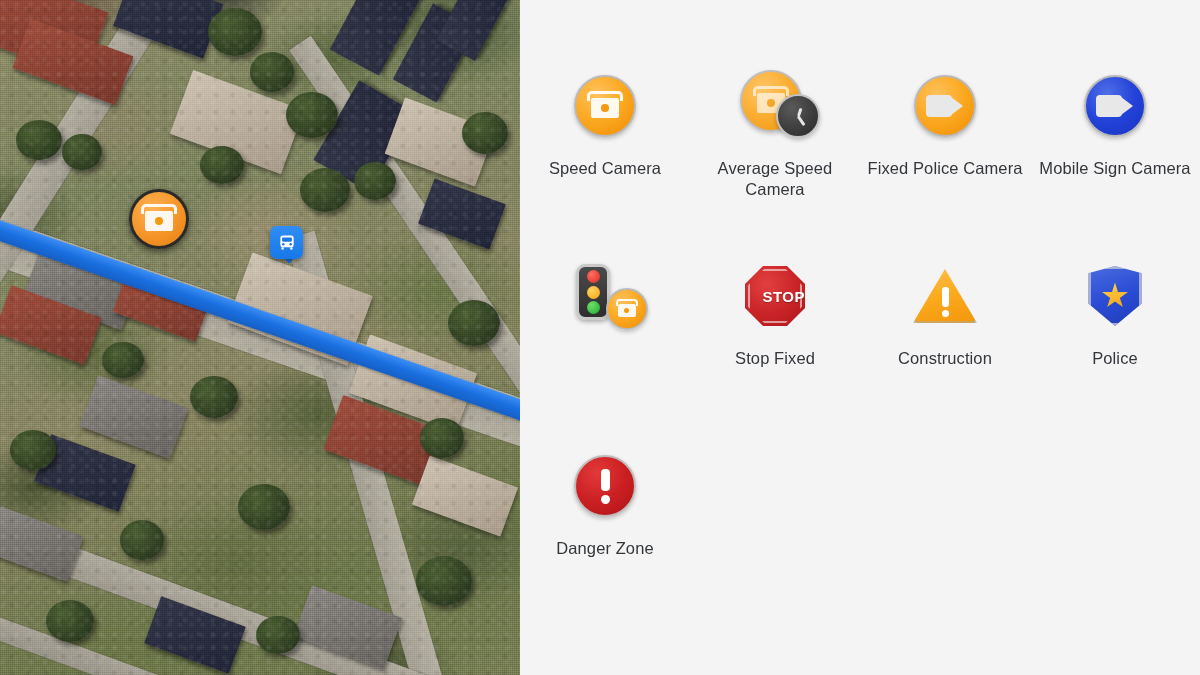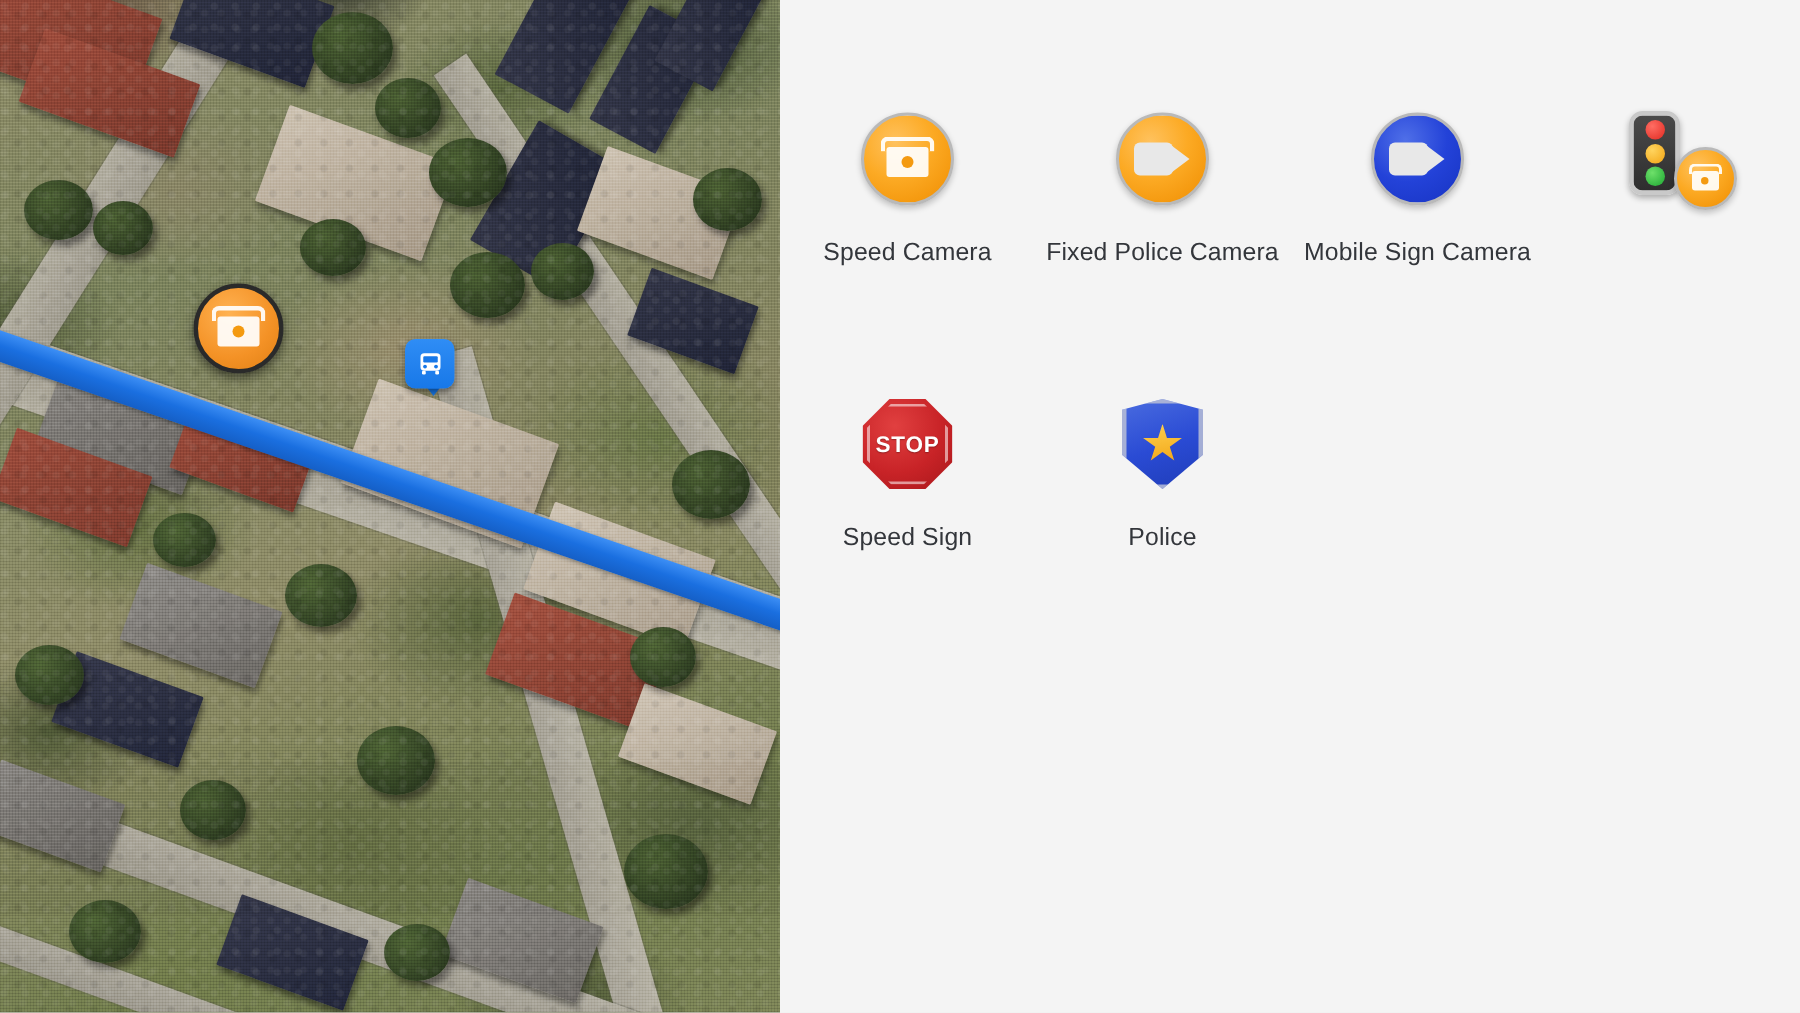--- a/index.html
+++ b/index.html
@@ -293,21 +293,21 @@
   .tl .bulb { width: 13px; height: 13px; border-radius: 50%; }
   .tl .b-red   { background: radial-gradient(circle at 35% 32%, #ff6d63, #e02a21); }
   .tl .b-amber { background: radial-gradient(circle at 35% 32%, #ffd45e, #f2a413); }
   .tl .b-green { background: radial-gradient(circle at 35% 32%, #6ee06a, #1da832); }
 
   
   .stop-sign {
     width: 60px; height: 60px;
     background: radial-gradient(circle at 36% 30%, #e14040 0%, #c82327 55%, #a8171b 100%);
     clip-path: polygon(30% 0, 70% 0, 100% 30%, 100% 70%, 70% 100%, 30% 100%, 0 70%, 0 30%);
-    display: flex; align-items: center; justify-content: center;
+    display: flex; align-items: center; justify-content: flex-end;
     position: relative;
     filter: drop-shadow(0 2px 3px rgba(0,0,0,.3));
   }
   .stop-sign .ring {
     position: absolute; inset: 3px;
     clip-path: polygon(30% 0, 70% 0, 100% 30%, 100% 70%, 70% 100%, 30% 100%, 0 70%, 0 30%);
     border: 0; background: transparent;
     box-shadow: inset 0 0 0 2px rgba(255,255,255,.55);
   }
   .stop-sign .txt {
@@ -482,20 +482,40 @@
             <div class="cam-glyph">
                 <div class="hood"></div>
                 <div class="body"></div>
                 <div class="lens"></div>
               </div>
           </div>
         </div>
         <div class="legend-label">Speed Camera</div>
       </div>
 
+      <div class="legend-item">
+        <div class="icon-box">
+          <div class="combo">
+            <div class="circ circ-orange a" style="left:8px; top:2px; opacity:.92;">
+              <div class="cam-glyph" style="opacity:.7">
+                  <div class="hood"></div>
+                  <div class="body"></div>
+                  <div class="lens"></div>
+                </div>
+            </div>
+            <div class="circ circ-dark b" style="left:44px; top:26px;">
+              <div class="clock-face">
+                  <span class="hand-h"></span>
+                  <span class="hand-m"></span>
+                </div>
+            </div>
+          </div>
+        </div>
+        <div class="legend-label">Average Speed Camera</div>
+      </div>
 
       <div class="legend-item">
         <div class="icon-box">
           <div class="circ circ-orange">
             <div class="vid-glyph">
                 <div class="vbody"></div>
                 <div class="vlens"></div>
               </div>
           </div>
         </div>
@@ -534,33 +554,56 @@
       </div>
 
 
       <div class="legend-item">
         <div class="icon-box">
           <div class="stop-sign">
             <div class="ring"></div>
             <span class="txt">STOP</span>
           </div>
         </div>
-        <div class="legend-label">Speed Sign</div>
-      </div>
-
-
+        <div class="legend-label">Stop Fixed</div>
+      </div>
+
+
+      <div class="legend-item r3">
+        <div class="icon-box">
+          <div class="tri-warn">
+            <div class="edge"></div>
+            <div class="bang">
+                <div class="stem"></div>
+                <div class="dot"></div>
+              </div>
+          </div>
+        </div>
+        <div class="legend-label">Construction</div>
+      </div>
 
       <div class="legend-item r3">
         <div class="icon-box">
           <div class="shield">
             <div class="rim"></div>
             <div class="star"></div>
           </div>
         </div>
         <div class="legend-label">Police</div>
       </div>
 
+      <div class="legend-item r3">
+        <div class="icon-box">
+          <div class="circ circ-red">
+            <div class="excl">
+                <div class="stem"></div>
+                <div class="dot"></div>
+              </div>
+          </div>
+        </div>
+        <div class="legend-label">Danger Zone</div>
+      </div>
 
       <div class="legend-item r3"></div>
 
     </div>
   </div>
 </div>
 
 </body></html>

